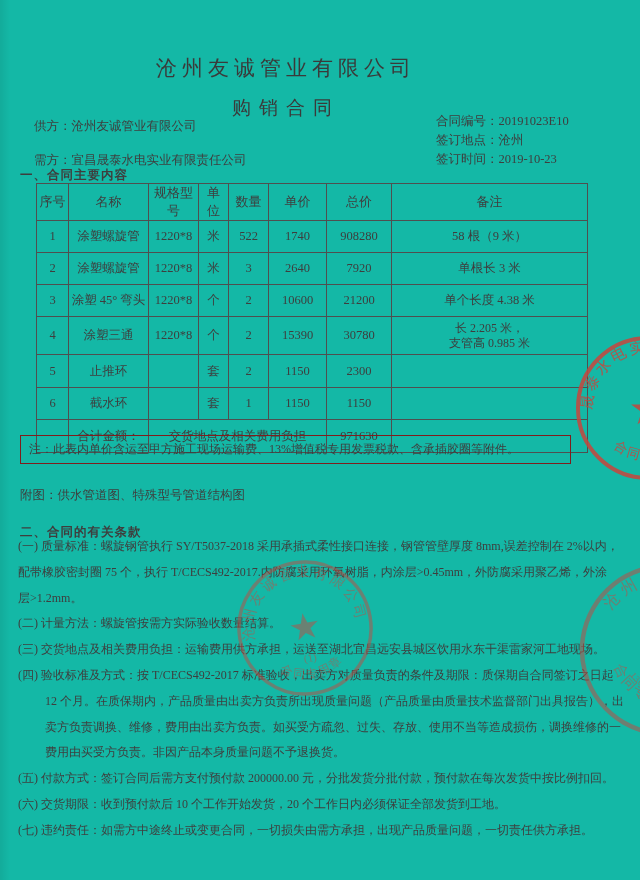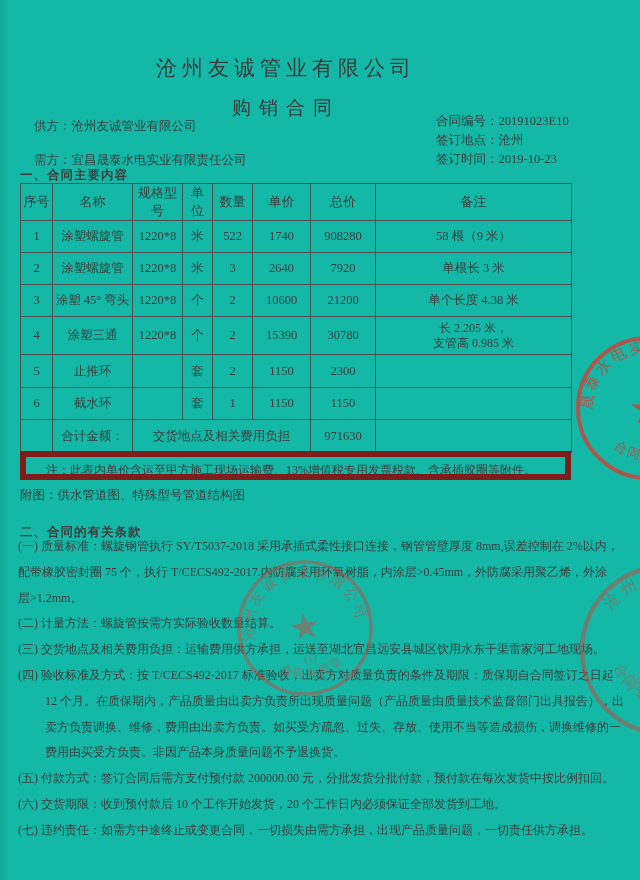--- a/index.html
+++ b/index.html
@@ -29,34 +29,34 @@
   .meta-line { position:absolute; font-size:12.5px; white-space:nowrap; }
   .sup-line { top:118px; left:34px; }
   .dem-line { top:152px; left:34px; }
   .meta-right { position:absolute; left:420px; top:112px; font-size:12.5px;margin-left:16px; }
   .meta-right div { height:19px; line-height:19px; white-space:nowrap; }
   .sec1 { position:absolute; top:167px; left:20px; font-size:12.5px; font-weight:600; letter-spacing:1px; }
   .sec2 { position:absolute; top:512px; left:20px; font-size:12.5px; font-weight:600; letter-spacing:1px;margin-top:12px; }
   .attach { position:absolute; top:487px; left:20px; font-size:12.5px; white-space:nowrap; }
 
   table.items {
-    position:absolute; top:183px; left:20px; width:551px;
+    position:absolute; top:183px; left:36px; width:551px;
     border-collapse:collapse; table-layout:fixed;
   }
   table.items td, table.items th {
     border:1px solid #4f4f4f; text-align:center; vertical-align:middle;
     font-size:12.5px; font-weight:normal; color:#3e3e3e; overflow:hidden;
     padding:0 2px;
   }
   table.items th { font-size:13px; }
   .remark2line { font-size:12px; line-height:15px; }
   .note-box {
-    position:absolute; top:451px; left:20px; width:551px; height:29px;
-    border:6px solid #7f1d1d; font-size:12px; line-height:27px;
-    padding-left:20px; white-space:nowrap; overflow:hidden;
+    position:absolute; top:435px; left:20px; width:551px; height:29px;
+    border:1px solid #7f1d1d; font-size:12px; line-height:27px;
+    padding-left:8px; white-space:nowrap; overflow:hidden;
   }
   .terms { position:absolute; top:534px; left:18px; width:612px; }
   .term-line {
     height:25.8px; line-height:25.8px; font-size:12px;
     white-space:nowrap; overflow:hidden; color:#3e3e3e;
   }
   .term-line.indent { padding-left:27px; }
 
   .stamp { position:absolute; pointer-events:none; }
   .stamp text { fill:#c8463d; }

